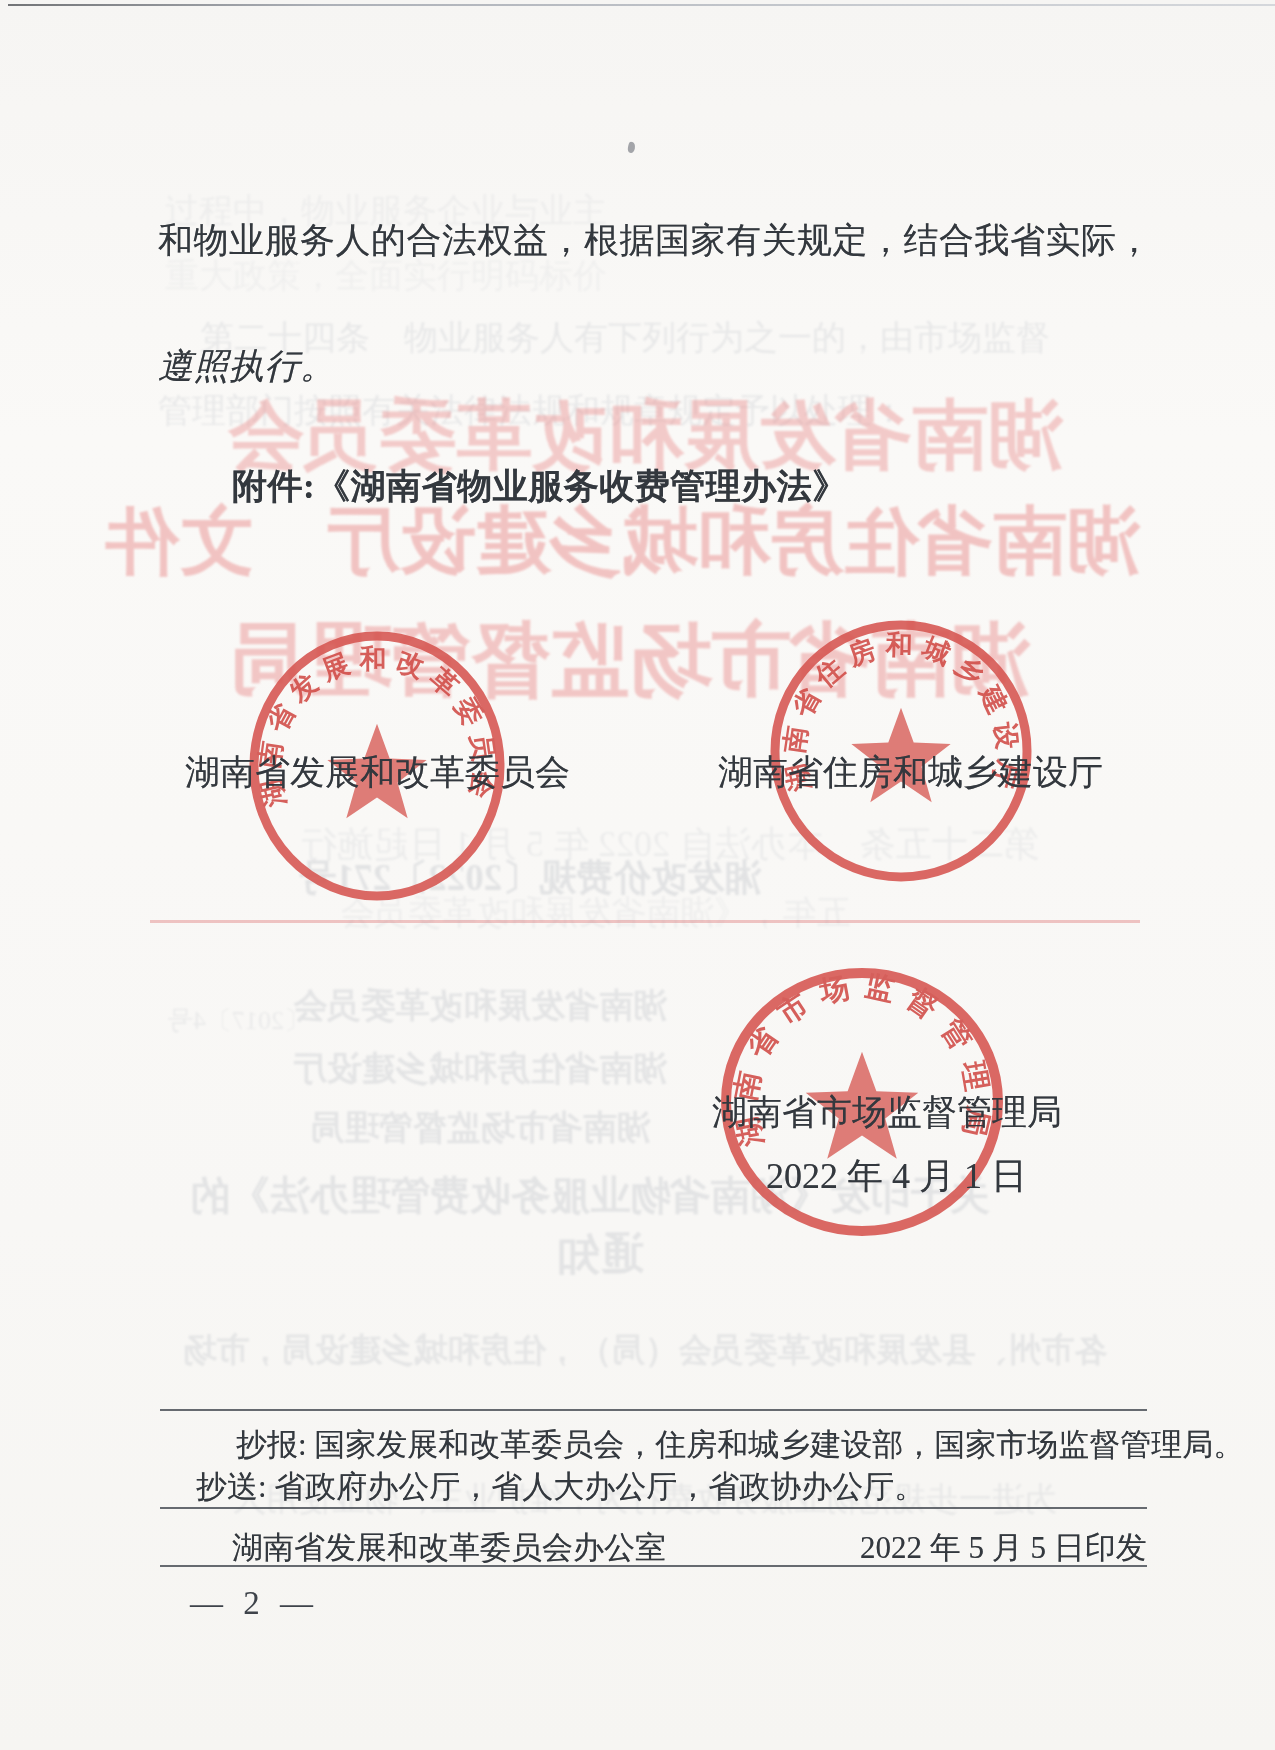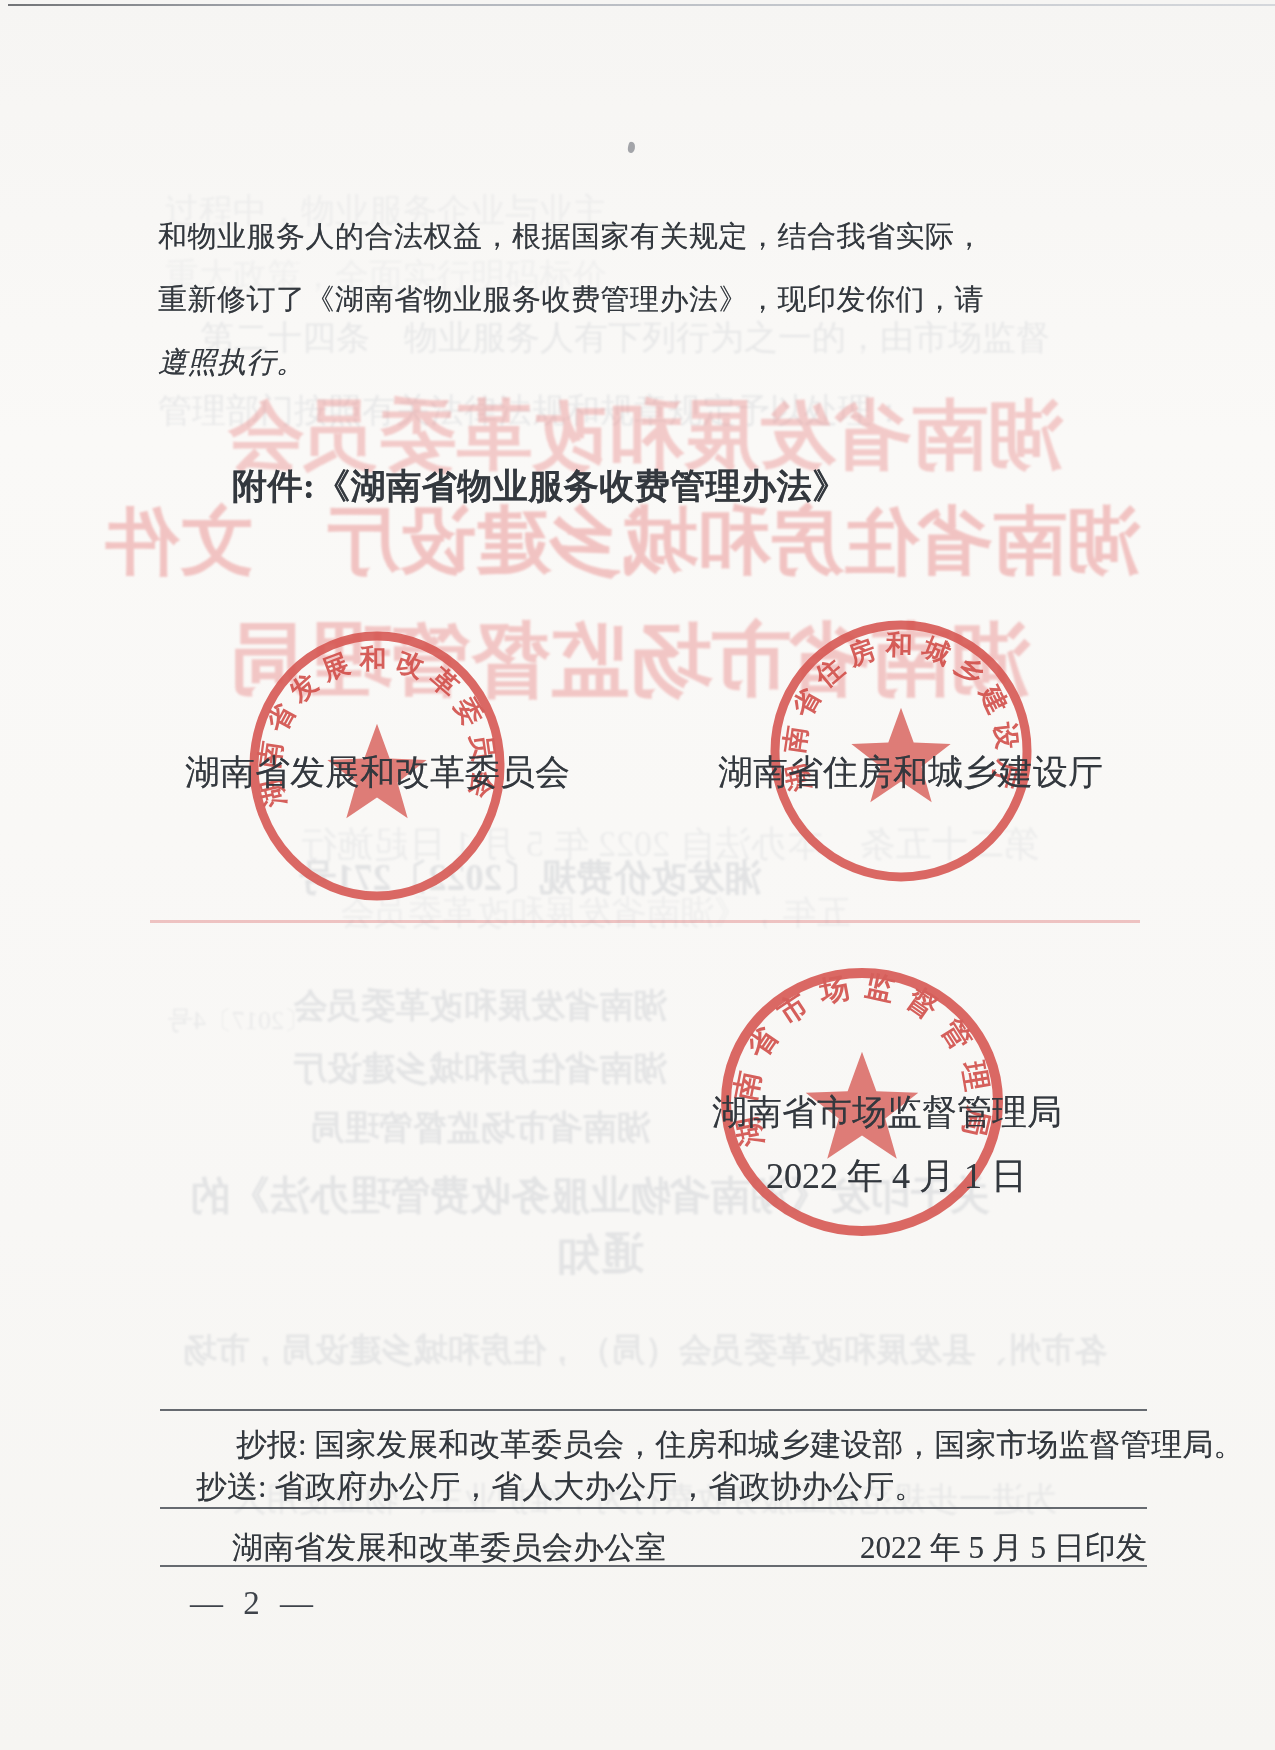--- a/index.html
+++ b/index.html
@@ -4,21 +4,21 @@
 <style>
   html,body { margin:0; padding:0; }
   .page {
     position:relative; width:1275px; height:1750px; overflow:hidden;
     background: linear-gradient(180deg,#f6f5f3 0%, #faf9f7 25%, #f8f7f5 70%, #f6f5f2 100%);
     font-family:"Liberation Serif","DejaVu Serif",serif;
   }
   .abs { position:absolute; white-space:pre; }
   
   .ink { color:#33383e; text-shadow:0 0 .6px rgba(51,56,62,.55); }
-  .para { font-size:29px; letter-spacing:.5px; left:158px; }
+  .para { font-size:35px; letter-spacing:.5px; left:158px; }
   .l1 { top:217px; } .l2 { top:280px; } .l3 { top:343px;font-style:italic; }
   .attach { top:463px; left:232px; font-size:35px; letter-spacing:.5px;font-weight:bold; }
   .org-left  { top:749px; left:185px; font-size:35px; }
   .org-right { top:749px; left:718px; font-size:35px; }
   .bureau    { top:1089px; left:712px; font-size:35px; }
   .sign-date { top:1152px; left:766px; font-size:36px; }
   .copy1 { top:1424px; left:196px; font-size:31px;margin-left:40px; }
   .copy2 { top:1466px; left:196px; font-size:31px; }
   .office { top:1527px; left:196px; font-size:31px;margin-left:36px; }
   .pdate  { top:1527px; left:820px; font-size:31px;margin-left:40px; }
@@ -113,21 +113,20 @@
   <svg class="seal" style="left:720px; top:967px;" width="285" height="270" viewBox="0 0 285 270">
     <defs>
         <path id="arc3" d="M 45.9 179.8 A 106 106 0 1 1 238.1 179.8" fill="none"></path>
       </defs>
     <ellipse cx="142" cy="135" rx="136" ry="129" stroke-width="10"></ellipse>
     <polygon class="star" transform="translate(142,144) scale(1.02)" points="0,-58 -14.1,-19.4 -55.2,-17.9 -22.8,7.4 -34.1,46.9 0,24 34.1,46.9 22.8,7.4 55.2,-17.9 14.1,-19.4"></polygon>
     <text font-size="29" letter-spacing="13"><textPath href="#arc3" xlink:href="#arc3" startOffset="4">湖南省市场监督管理局</textPath></text>
   </svg>
 
   <div class="abs ink para l1">和物业服务人的合法权益，根据国家有关规定，结合我省实际，</div>
-  <div class="abs ink para l2">重新修订了《湖南省物业服务收费管理办法》，现印发你们，请</div>
   <div class="abs ink para l3">遵照执行。</div>
   <div class="abs ink attach">附件:《湖南省物业服务收费管理办法》</div>
 
   <div class="abs ink org-left">湖南省发展和改革委员会</div>
   <div class="abs ink org-right">湖南省住房和城乡建设厅</div>
   <div class="abs ink bureau">湖南省市场监督管理局</div>
   <div class="abs ink sign-date">2022 年 4 月 1 日</div>
 
   <div class="rule rule1"></div>
   <div class="abs ink copy1">抄报: 国家发展和改革委员会，住房和城乡建设部，国家市场监督管理局。</div>

